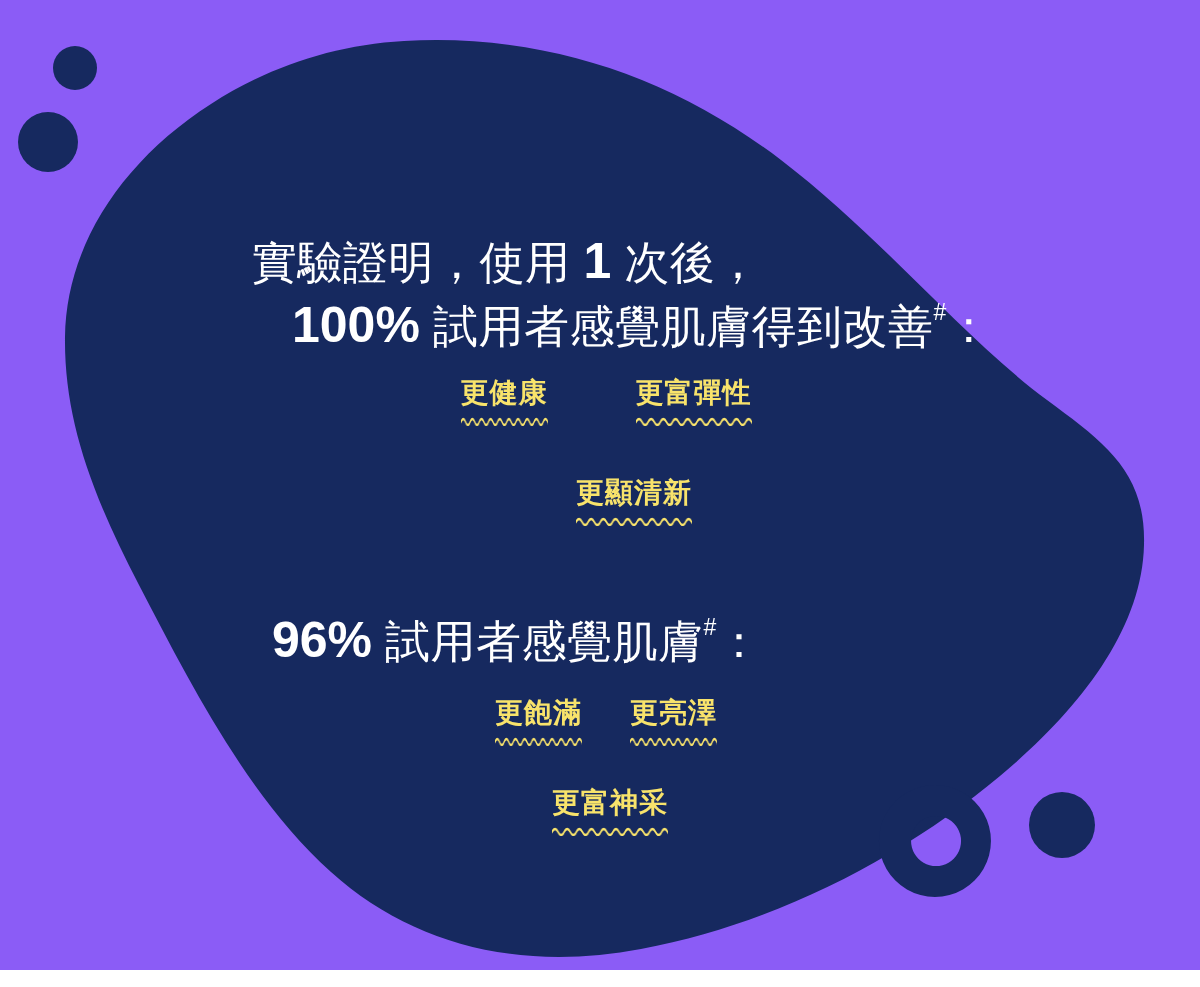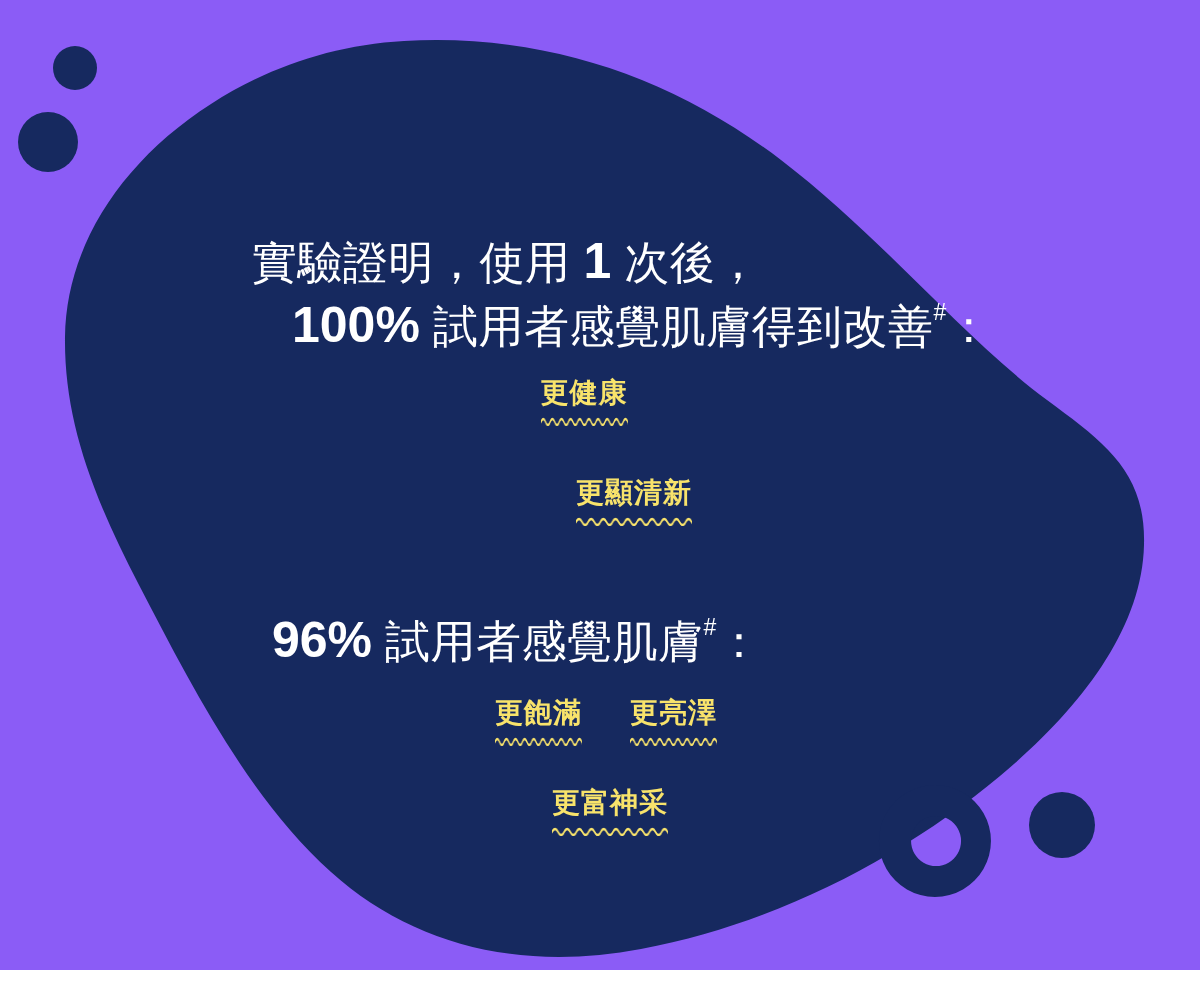--- a/index.html
+++ b/index.html
@@ -171,20 +171,28 @@
           </svg>
         </span>
       </span>
       <span class="benefit">
         <span class="squiggle">
           <svg viewBox="0 0 200 12" preserveAspectRatio="none" xmlns="http://www.w3.org/2000/svg">
             <rect x="0" y="0" width="200" height="12" fill="url(#wv1)"></rect>
           </svg>
         </span>
       </span>
+      <span class="benefit">
+        <span class="benefit-text">更富彈性</span>
+        <span class="squiggle">
+          <svg viewBox="0 0 200 12" preserveAspectRatio="none" xmlns="http://www.w3.org/2000/svg">
+            <rect x="0" y="0" width="200" height="12" fill="url(#wv1)"></rect>
+          </svg>
+        </span>
+      </span>
     </div>
 
     <div class="benefit-row r2">
       <span class="benefit">
         <span class="squiggle">
           <svg viewBox="0 0 200 12" preserveAspectRatio="none" xmlns="http://www.w3.org/2000/svg">
             <rect x="0" y="0" width="200" height="12" fill="url(#wv1)"></rect>
           </svg>
         </span>
       </span>

